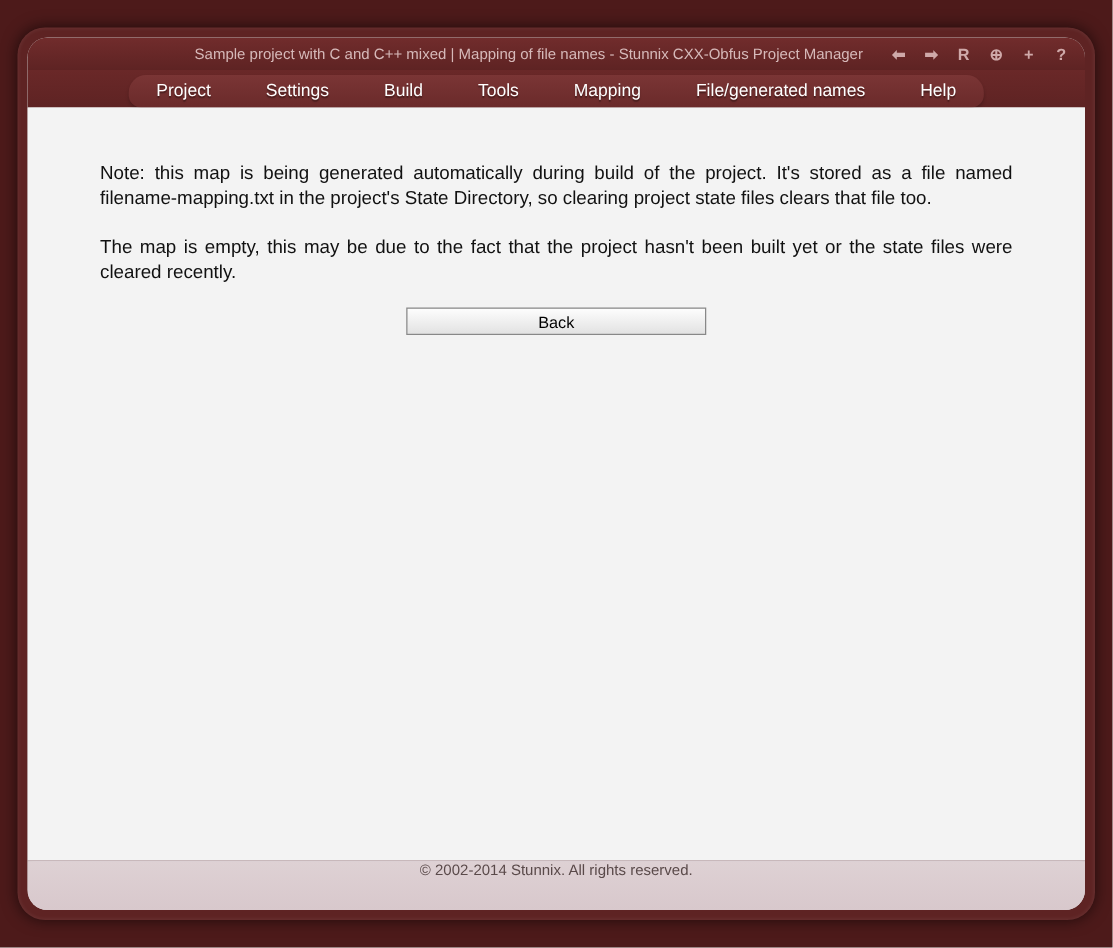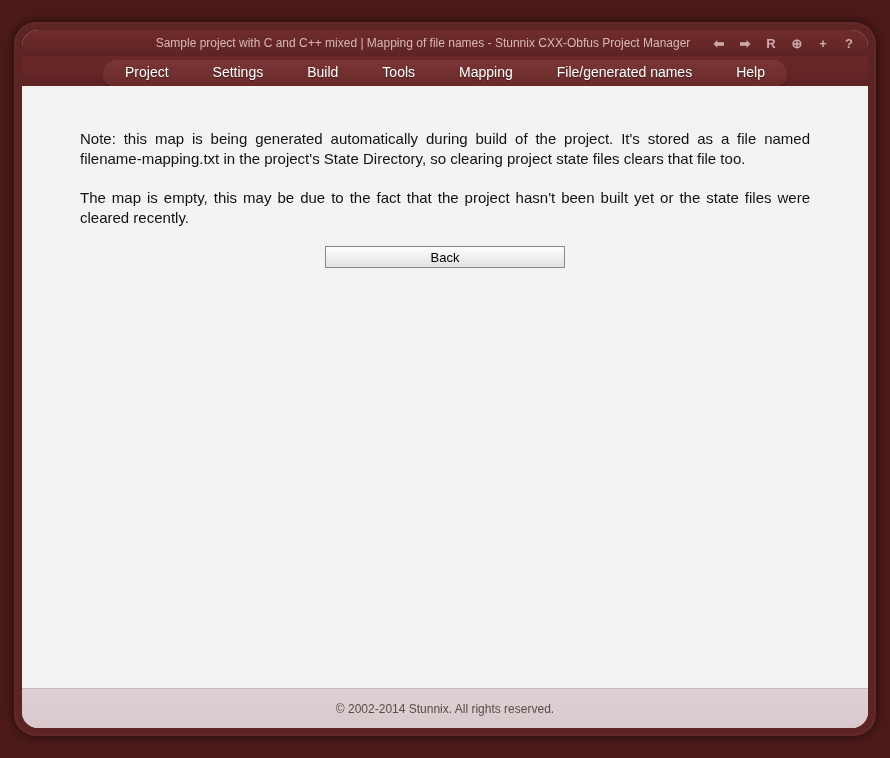--- a/index.html
+++ b/index.html
@@ -104,21 +104,21 @@
     height: 22px;
     font-size: 13px;
     border: 1px solid #888;
     background: linear-gradient(#fdfdfd, #e2e2e2);
     cursor: pointer;
   }
   .footer {
     height: 40px;
     background: linear-gradient(#ded1d4, #d8c8cc);
     display: flex;
-    align-items: center;
+    align-items: flex-start;
     justify-content: center;
     color: #5a4a4a;
     font-size: 12px;
     border-top: 1px solid #c8b8bb;
   }
 </style>
 </head>
 <body>
 
 <div class="outer-frame">

